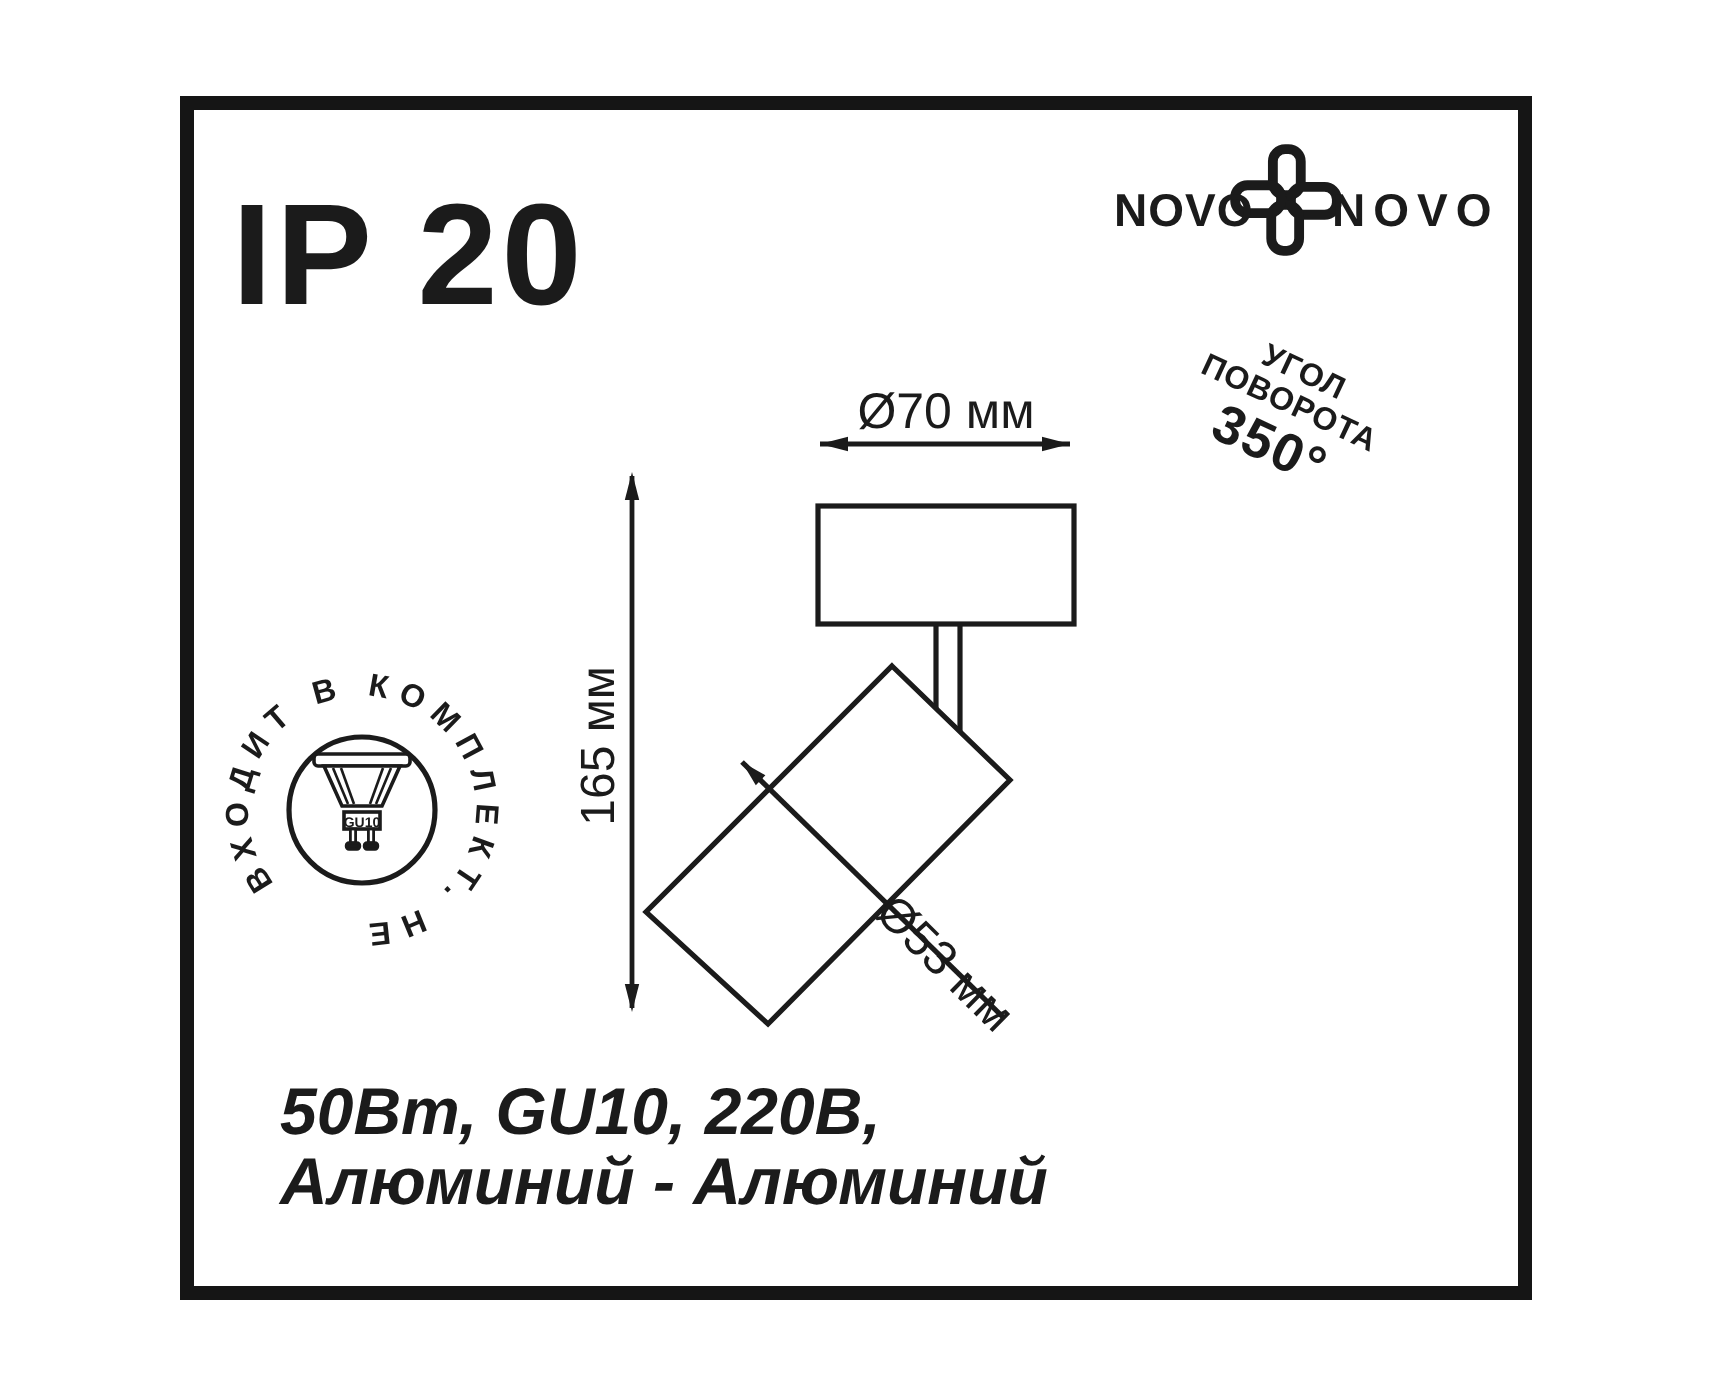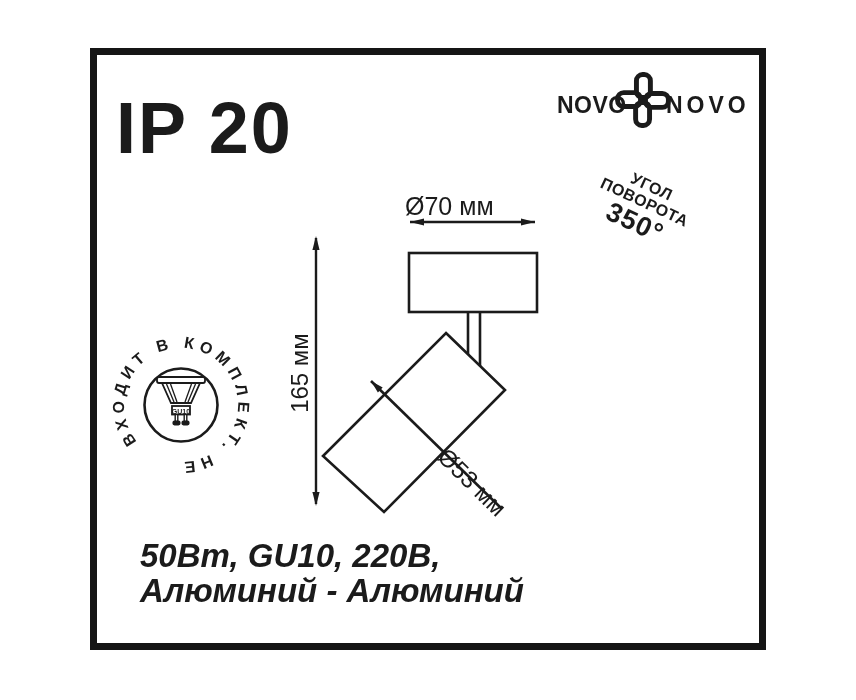--- a/index.html
+++ b/index.html
@@ -28,21 +28,21 @@
   #logo-word-left  { left: 557px; letter-spacing: 0.5px; }
   #logo-word-right { left: 666px; letter-spacing: 4px; }
   #angle-note {
     left: 572px; top: 176px; width: 140px;
     transform: rotate(25deg);
     text-align: center; font-weight: bold; line-height: 1;
   }
   #angle-note .small { font-size: 16px; line-height: 17px; letter-spacing: 0.5px; }
   #angle-note .big   { font-size: 27px; line-height: 29px; letter-spacing: 1px; }
   #dim-top-label {
-    left: 405px; top: 194px; width: 136px; 
+    left: 405px; top: 194px; width: 136px; text-align: center;
     font-size: 25px; line-height: 1;
   }
   #dim-height-label {
     left: 240px; top: 360px; width: 120px; height: 26px;
     transform: rotate(-90deg); transform-origin: center;
     text-align: center; font-size: 24px; line-height: 26px;
   }
   #dim-body-label {
     left: 450px; top: 444px;
     transform: rotate(44.5deg); transform-origin: left top;

